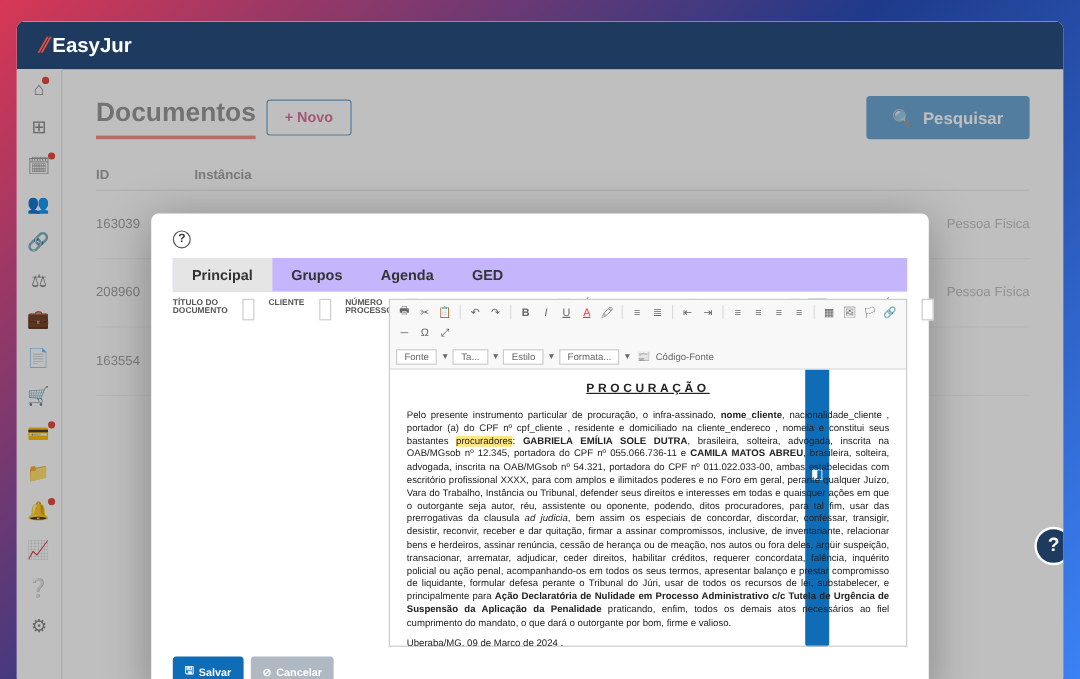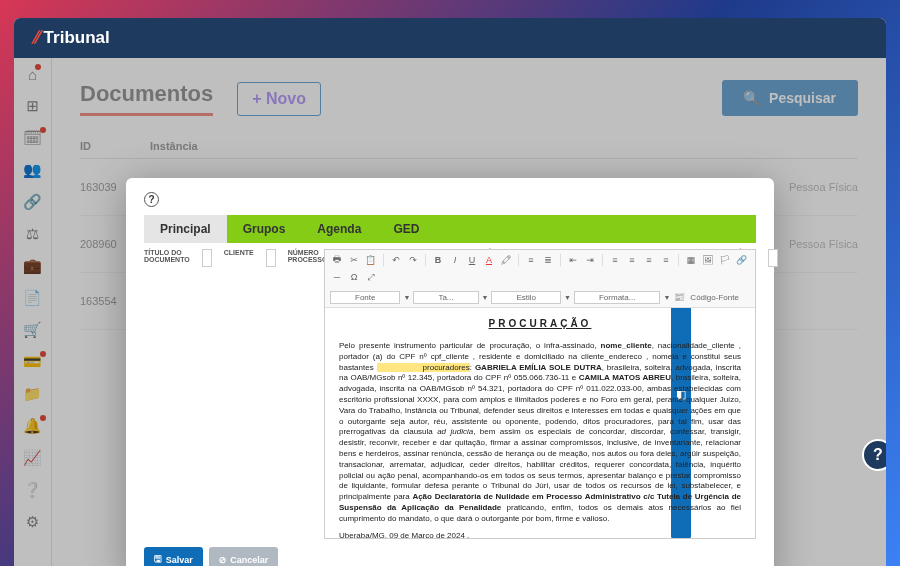--- a/index.html
+++ b/index.html
@@ -5,69 +5,69 @@
 * { box-sizing: border-box; margin: 0; padding: 0; font-family: Arial, sans-serif; }
 body { width: 900px; height: 566px; overflow: hidden; background: linear-gradient(135deg, #d73754 0%, #1e3a8a 50%, #3b82f6 100%); }
 .app-window { position: absolute; top: 18px; left: 14px; right: 14px; bottom: -5px; background: #fff; border-radius: 6px; overflow: hidden; display: flex; flex-direction: column; }
 .titlebar { background: #1e3a5f; color: #fff; padding: 10px 18px; display: flex; align-items: center; font-size: 17px; font-weight: 600; }
 .titlebar .logo-slash { color: #e74c3c; font-weight: 900; margin-right: 4px; font-style: italic; }
 .main-area { flex: 1; display: flex; position: relative; background: #fff; }
 .sidebar { width: 38px; background: #fff; border-right: 1px solid #e5e5e5; display: flex; flex-direction: column; align-items: center; padding-top: 8px; gap: 14px; color: #888; font-size: 15px; }
 .sidebar .icon { cursor: pointer; position: relative; }
 .sidebar .dot { position: absolute; top: -2px; right: -4px; width: 6px; height: 6px; background: #e74c3c; border-radius: 50%; }
 .content { flex: 1; padding: 22px 28px; filter: blur(0.5px); opacity: 0.6; }
-.header-row { display: flex; align-items: flex-end; gap: 24px; margin-bottom: 18px; }
+.header-row { display: flex; align-items: center; gap: 9px; margin-bottom: 18px; }
 .header-row h2 { font-size: 22px; color: #555; padding-bottom: 6px; border-bottom: 3px solid #e74c3c; }
 .header-row .tab2 { font-size: 22px; color: #bbb; font-weight: 700; text-shadow: 1px 1px 2px #ccc; }
-.btn-novo { border: 1.5px solid #0f6db8; color: #8b5cf6; background: #fff; padding: 7px 14px; border-radius: 3px; font-size: 16px; font-weight: 700; cursor: pointer; }
+.btn-novo { border: 1.5px solid #0f6db8; color: #be185d; background: #fff; padding: 7px 14px; border-radius: 3px; font-size: 12px; font-weight: 700; cursor: pointer; }
 .btn-pesq { margin-left: auto; background: #0f6db8; color: #fff; border: none; padding: 10px 22px; border-radius: 3px; font-size: 14px; font-weight: 700; cursor: pointer; display: flex; align-items: center; gap: 8px; }
 .table-head { display: flex; color: #666; font-size: 11px; font-weight: 700; padding: 6px 0; border-bottom: 1px solid #ddd; }
-.col-id { width: 70px; }
+.col-id { width: 82px; }
 .col-desc { flex: 1; }
 .col-right { width: 120px; text-align: right; }
 .table-row { display: flex; padding: 22px 0; border-bottom: 1px solid #eee; font-size: 11px; color: #666; }
 .blur-text { color: #999; }
 
 .modal-backdrop { position: absolute; inset: 0; background: rgba(0,0,0,0.25); display: flex; align-items: flex-start; justify-content: center; padding-top: 120px; }
 .modal { width: 648px; background: #fff; border-radius: 6px; padding: 14px 18px 10px; box-shadow: 0 6px 40px rgba(0,0,0,0.3); }
 .modal-title { font-size: 15px; font-weight: 700; color: #333; margin-bottom: 8px; display: flex; align-items: center; gap: 6px; }
 .modal-title .help { width: 15px; height: 15px; border: 1.5px solid #555; border-radius: 50%; display: inline-flex; align-items: center; justify-content: center; font-size: 10px; }
-.tabs { display: flex; background: #84cc16; margin-bottom: 6px; }
+.tabs { display: flex; background: #c4b5fd; margin-bottom: 6px; }
 .tabs .tab { padding: 7px 16px; font-size: 12px; font-weight: 700; color: #333; cursor: pointer; }
 .tabs .tab.active { background: #e5e5e5; }
 .modal-body { display: flex; gap: 10px; }
 .form-col { width: 170px; display: flex; flex-direction: row; gap: 12px; }
 .form-col label { font-size: 7px; font-weight: 700; color: #555; }
 .form-col input, .form-col select { width: 100%; border: 1px solid #ccc; padding: 3px 4px; font-size: 9px; height: 18px; color: #666; }
 .trecho-row { display: flex; gap: 4px; }
 .trecho-row select { flex: 1; }
 .trecho-row button { width: 20px; background: #0f6db8; color: #fff; border: none; border-radius: 3px; font-size: 11px; cursor: pointer; }
 .editor-col { flex: 1; border: 1px solid #ccc; display: flex; flex-direction: column; }
 .toolbar { background: #f8f8f8; border-bottom: 1px solid #ddd; padding: 3px 5px; display: flex; flex-wrap: wrap; gap: 3px; align-items: center; font-size: 9px; color: #666; }
 .toolbar .tbtn { width: 14px; height: 14px; display: inline-flex; align-items: center; justify-content: center; cursor: pointer; }
-.toolbar .sel { border: 1px solid #ccc; background: #fff; padding: 1px 24px; font-size: 8px; }
+.toolbar .sel { border: 1px solid #ccc; background: #fff; padding: 1px 6px; font-size: 8px; }
 .toolbar .sep { width: 1px; height: 12px; background: #ddd; margin: 0 2px; }
 .doc-content { padding: 10px 14px; font-size: 8px; color: #222; overflow-y: auto; height: 230px; font-family: 'Times New Roman', serif; }
 .doc-content h4 { text-align: center; text-decoration: underline; letter-spacing: 3px; font-size: 10px; margin-bottom: 12px; }
 .doc-content p { text-align: justify; line-height: 1.35; margin-bottom: 6px; }
-.hilite { background: #ffe680; padding-left: 46px; }
+.hilite { background: #ffe680; }
 .doc-underline { }
 .modal-footer { display: flex; gap: 6px; margin-top: 8px; }
 .modal-footer button { border: none; border-radius: 3px; padding: 5px 10px; font-size: 9px; font-weight: 700; cursor: pointer; display: flex; align-items: center; gap: 4px; }
 .btn-salvar { background: #0f6db8; color: #fff; }
 .btn-cancelar { background: #b0b9c2; color: #fff; }
 .help-bubble { position: absolute; right: -8px; bottom: 100px; width: 32px; height: 32px; border-radius: 50%; background: #1e3a5f; color: #fff; display: flex; align-items: center; justify-content: center; font-size: 16px; font-weight: 700; border: 2px solid #fff; }
 </style>
 </head>
 <body>
 
 <div class="app-window">
   <div class="titlebar">
     <span class="logo-slash">⫽</span>
-    <span>Tribunal</span>
+    <span>EasyJur</span>
   </div>
   <div class="main-area">
     <div class="sidebar">
       <span class="icon">⌂<span class="dot"></span></span>
       <span class="icon">⊞</span>
       <span class="icon">🗓<span class="dot"></span></span>
       <span class="icon">👥</span>
       <span class="icon">🔗</span>
       <span class="icon">⚖</span>
       <span class="icon">💼</span>

